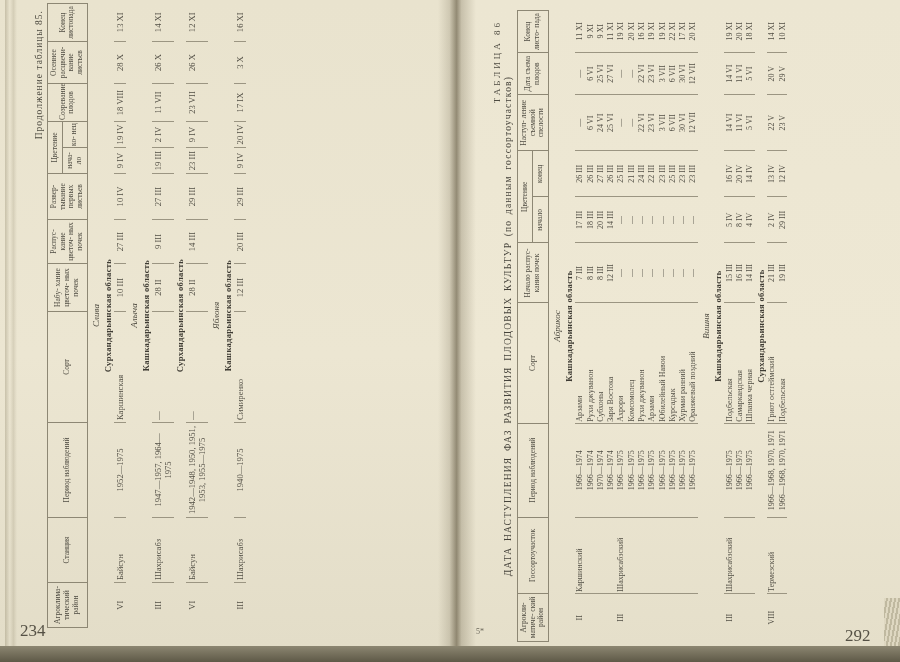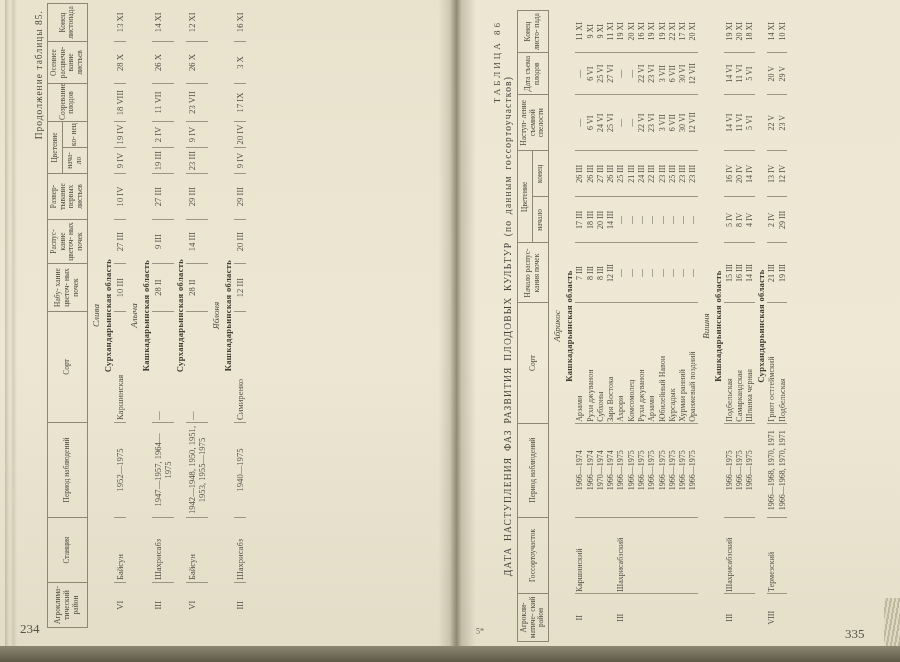--- a/index.html
+++ b/index.html
@@ -74,21 +74,21 @@
   tbody td.v + td.v{border-left:1px solid #9b9582;}
   tbody td.c1,tbody td.c3{text-align:left;padding-left:4px;}
   td.section{
     font-style:italic;font-size:9px;padding:3px 0 1px 0;text-align:center;color:#4a473d;
   }
   td.region{
     font-weight:bold;font-size:8.6px;letter-spacing:.3px;
     padding:1px 0;text-align:center;color:#3e3b33;
   }
   
-  .pagenum{position:absolute;font-size:13px;color:#55514573;color:#555145;}
+  .pagenum{position:absolute;font-size:17px;color:#55514573;color:#555145;}
   .pagenum-left{left:20px;top:621px;}
   .pagenum-right{left:845px;top:626px;}
   .sigmark{position:absolute;left:476px;top:627px;font-size:8px;color:#6b675a;}
 </style>
 </head>
 <body>
 
 <div class="page page-left"></div>
 <div class="page page-right"></div>
 <div class="crease-left"></div>
@@ -465,14 +465,14 @@
           <td class="v c6">12 IV</td>
           <td class="v c7">23 V</td>
           <td class="v c8">29 V</td>
           <td class="v c9">10 XI</td>
         </tr>
       </tbody>
   </table>
 </div>
 
 <div class="pagenum pagenum-left">234</div>
-<div class="pagenum pagenum-right">335</div>
+<div class="pagenum pagenum-right">292</div>
 <div class="sigmark">5*</div>
 
 </body></html>

